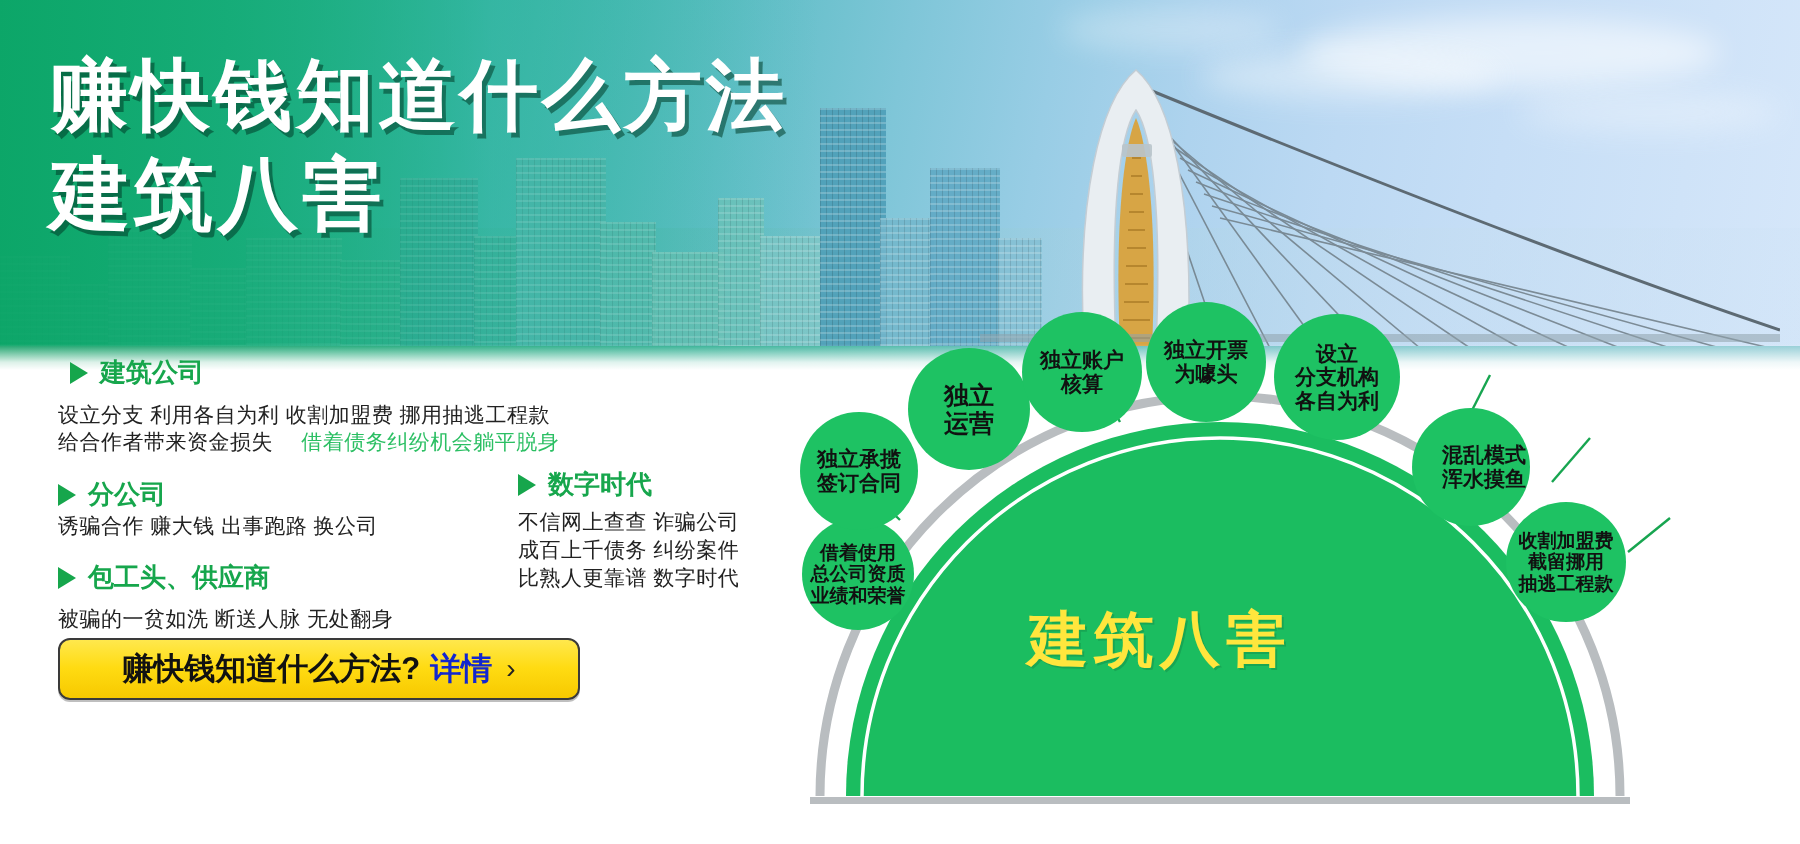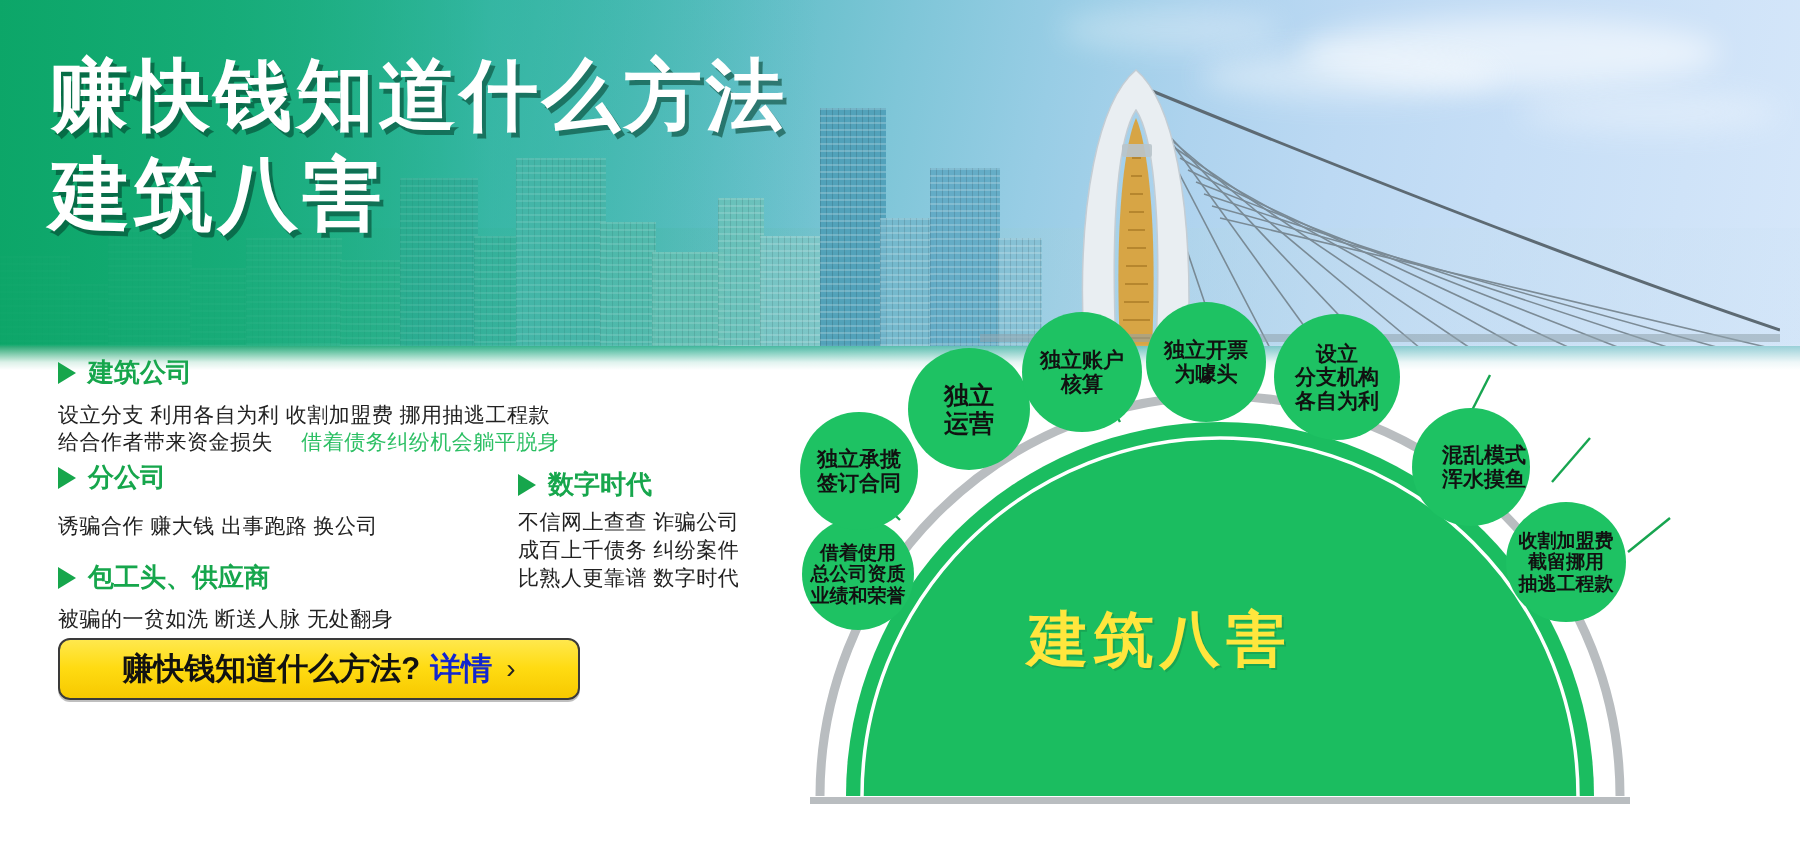--- a/index.html
+++ b/index.html
@@ -248,33 +248,33 @@
     <div class="fadebar"></div>
 
     <div class="headline">
       <div class="hl1">赚快钱知道什么方法</div>
       <div class="hl2">建筑八害</div>
     </div>
   </div>
 
   <div class="left-col">
 
-    <div class="sec-head" style="left:58px; top:-15px;">
+    <div class="sec-head" style="left:70px; top:-15px;">
       <i class="tri"></i>
       <span>建筑公司</span>
     </div>
     <div class="body-line" style="left:58px; top:31px;">
       <span>设立分支  利用各自为利   收割加盟费  挪用抽逃工程款</span>
     </div>
     <div class="body-line" style="left:58px; top:58px;">
       <span>给合作者带来资金损失</span>
       <span class="accent" style="margin-left:22px;">借着债务纠纷机会躺平脱身</span>
     </div>
 
-    <div class="sec-head" style="left:58px; top:90px;">
+    <div class="sec-head" style="left:58px; top:107px;">
       <i class="tri"></i>
       <span>分公司</span>
     </div>
     <div class="body-line" style="left:58px; top:142px;">
       <span>诱骗合作 赚大钱      出事跑路 换公司</span>
     </div>
 
     <div class="sec-head" style="left:58px; top:190px;">
       <i class="tri"></i>
       <span>包工头、供应商</span>

